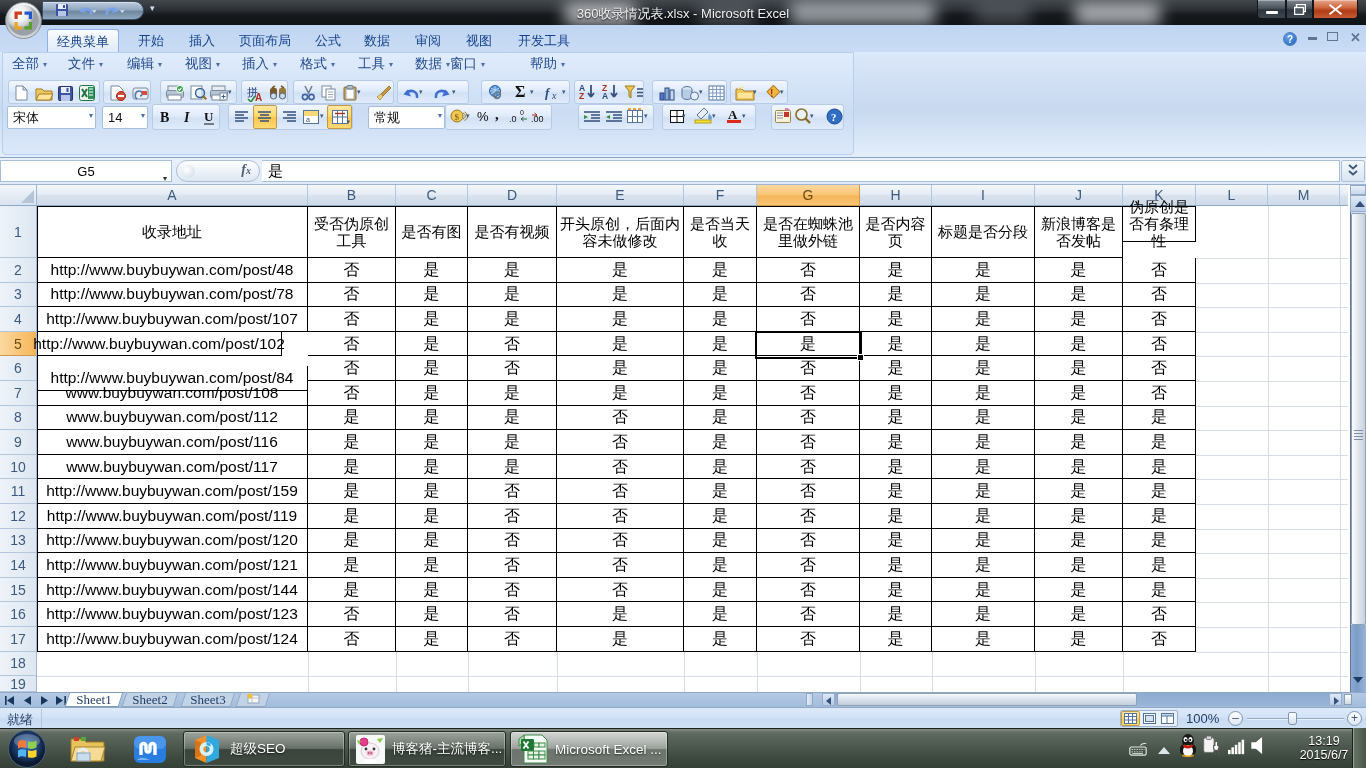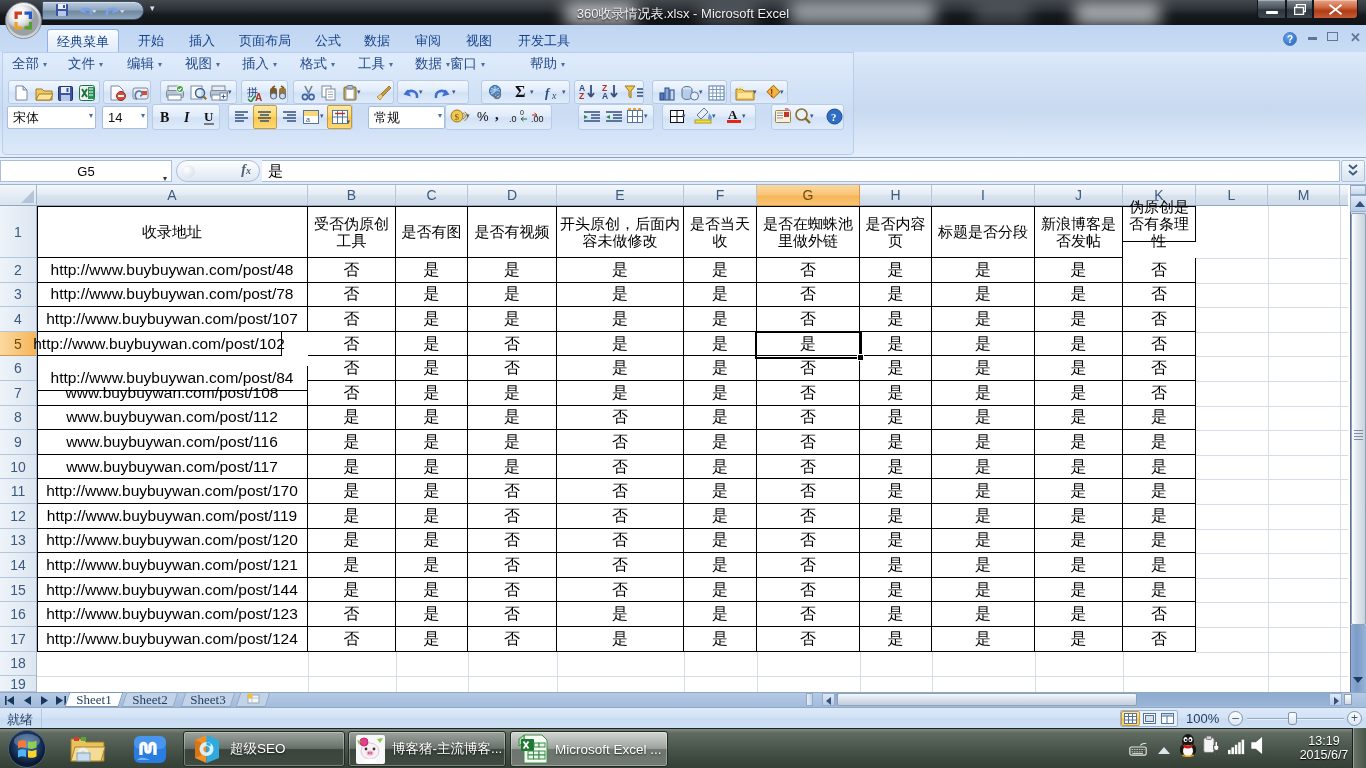--- a/index.html
+++ b/index.html
@@ -745,21 +745,21 @@
     <div class="dc" style="left:308px;top:454.8px;width:88px;height:24.6px">是</div>
     <div class="dc" style="left:396px;top:454.8px;width:72px;height:24.6px">是</div>
     <div class="dc" style="left:468px;top:454.8px;width:89px;height:24.6px">是</div>
     <div class="dc" style="left:557px;top:454.8px;width:127px;height:24.6px">否</div>
     <div class="dc" style="left:684px;top:454.8px;width:73px;height:24.6px">是</div>
     <div class="dc" style="left:757px;top:454.8px;width:103px;height:24.6px">否</div>
     <div class="dc" style="left:860px;top:454.8px;width:72px;height:24.6px">是</div>
     <div class="dc" style="left:932px;top:454.8px;width:103px;height:24.6px">是</div>
     <div class="dc" style="left:1035px;top:454.8px;width:88px;height:24.6px">是</div>
     <div class="dc" style="left:1123px;top:454.8px;width:73px;height:24.6px">是</div>
-    <div class="dc u" style="left:37px;top:479.4px;width:271px;height:24.6px">http://www.buybuywan.com/post/170</div>
+    <div class="dc u" style="left:37px;top:479.4px;width:271px;height:24.6px">http://www.buybuywan.com/post/159</div>
     <div class="dc" style="left:308px;top:479.4px;width:88px;height:24.6px">是</div>
     <div class="dc" style="left:396px;top:479.4px;width:72px;height:24.6px">是</div>
     <div class="dc" style="left:468px;top:479.4px;width:89px;height:24.6px">否</div>
     <div class="dc" style="left:557px;top:479.4px;width:127px;height:24.6px">否</div>
     <div class="dc" style="left:684px;top:479.4px;width:73px;height:24.6px">是</div>
     <div class="dc" style="left:757px;top:479.4px;width:103px;height:24.6px">否</div>
     <div class="dc" style="left:860px;top:479.4px;width:72px;height:24.6px">是</div>
     <div class="dc" style="left:932px;top:479.4px;width:103px;height:24.6px">是</div>
     <div class="dc" style="left:1035px;top:479.4px;width:88px;height:24.6px">是</div>
     <div class="dc" style="left:1123px;top:479.4px;width:73px;height:24.6px">是</div>

